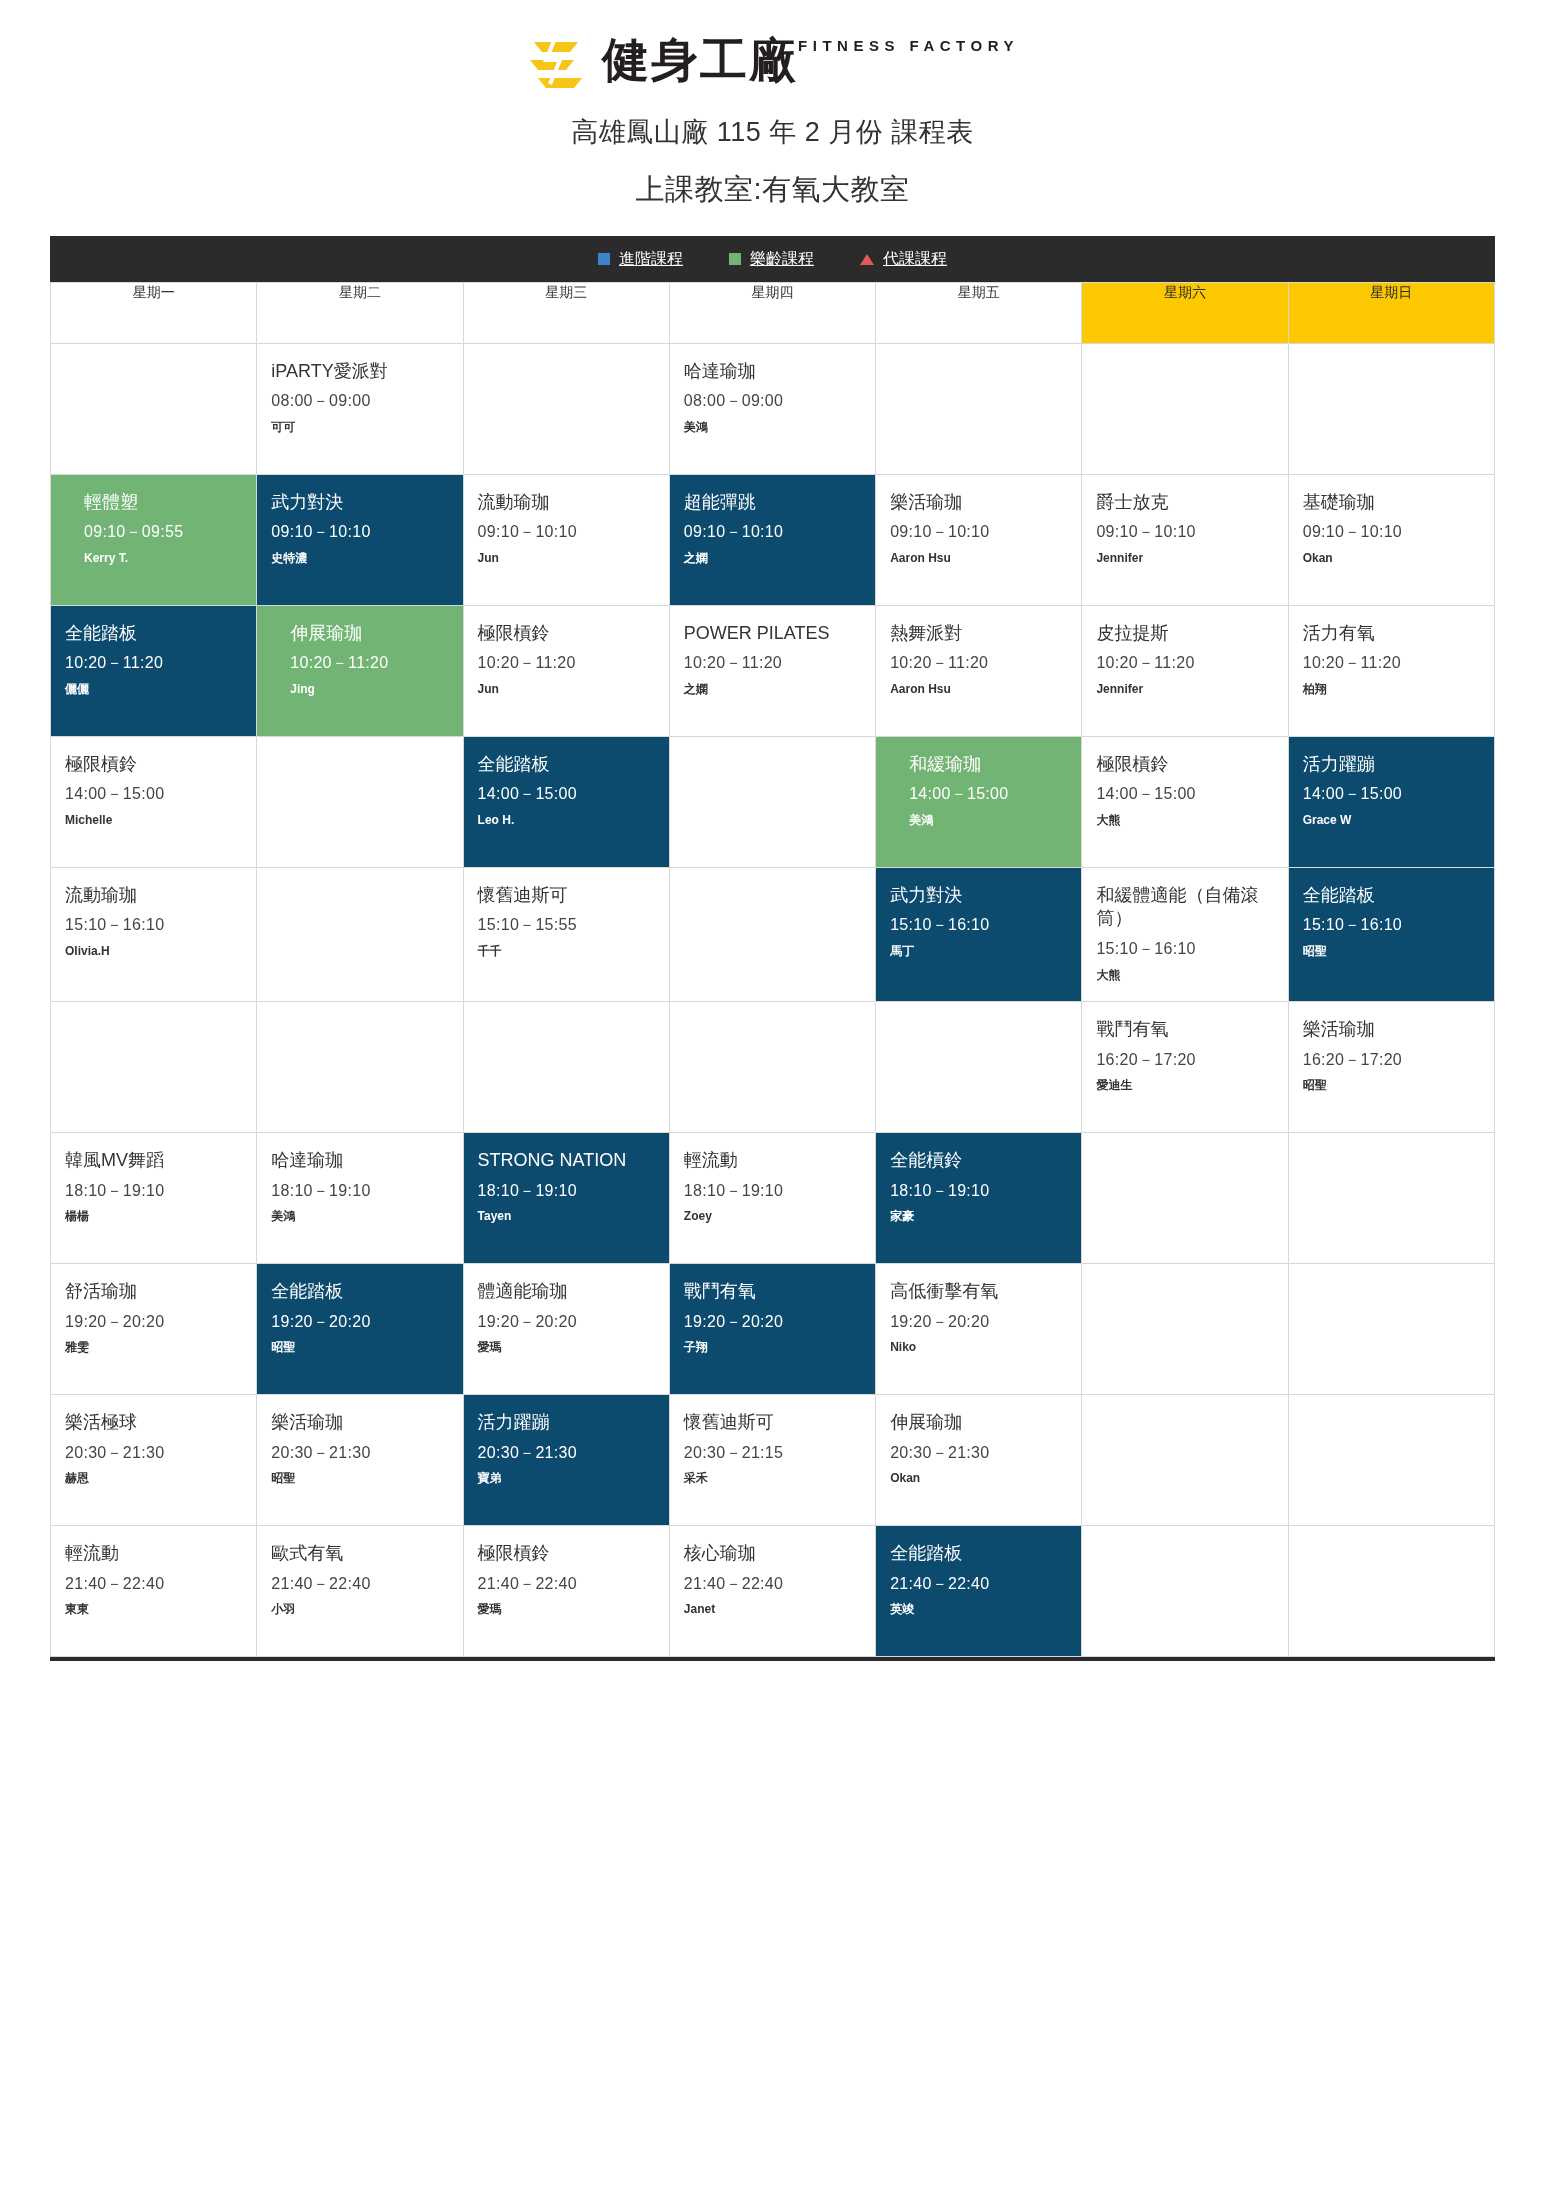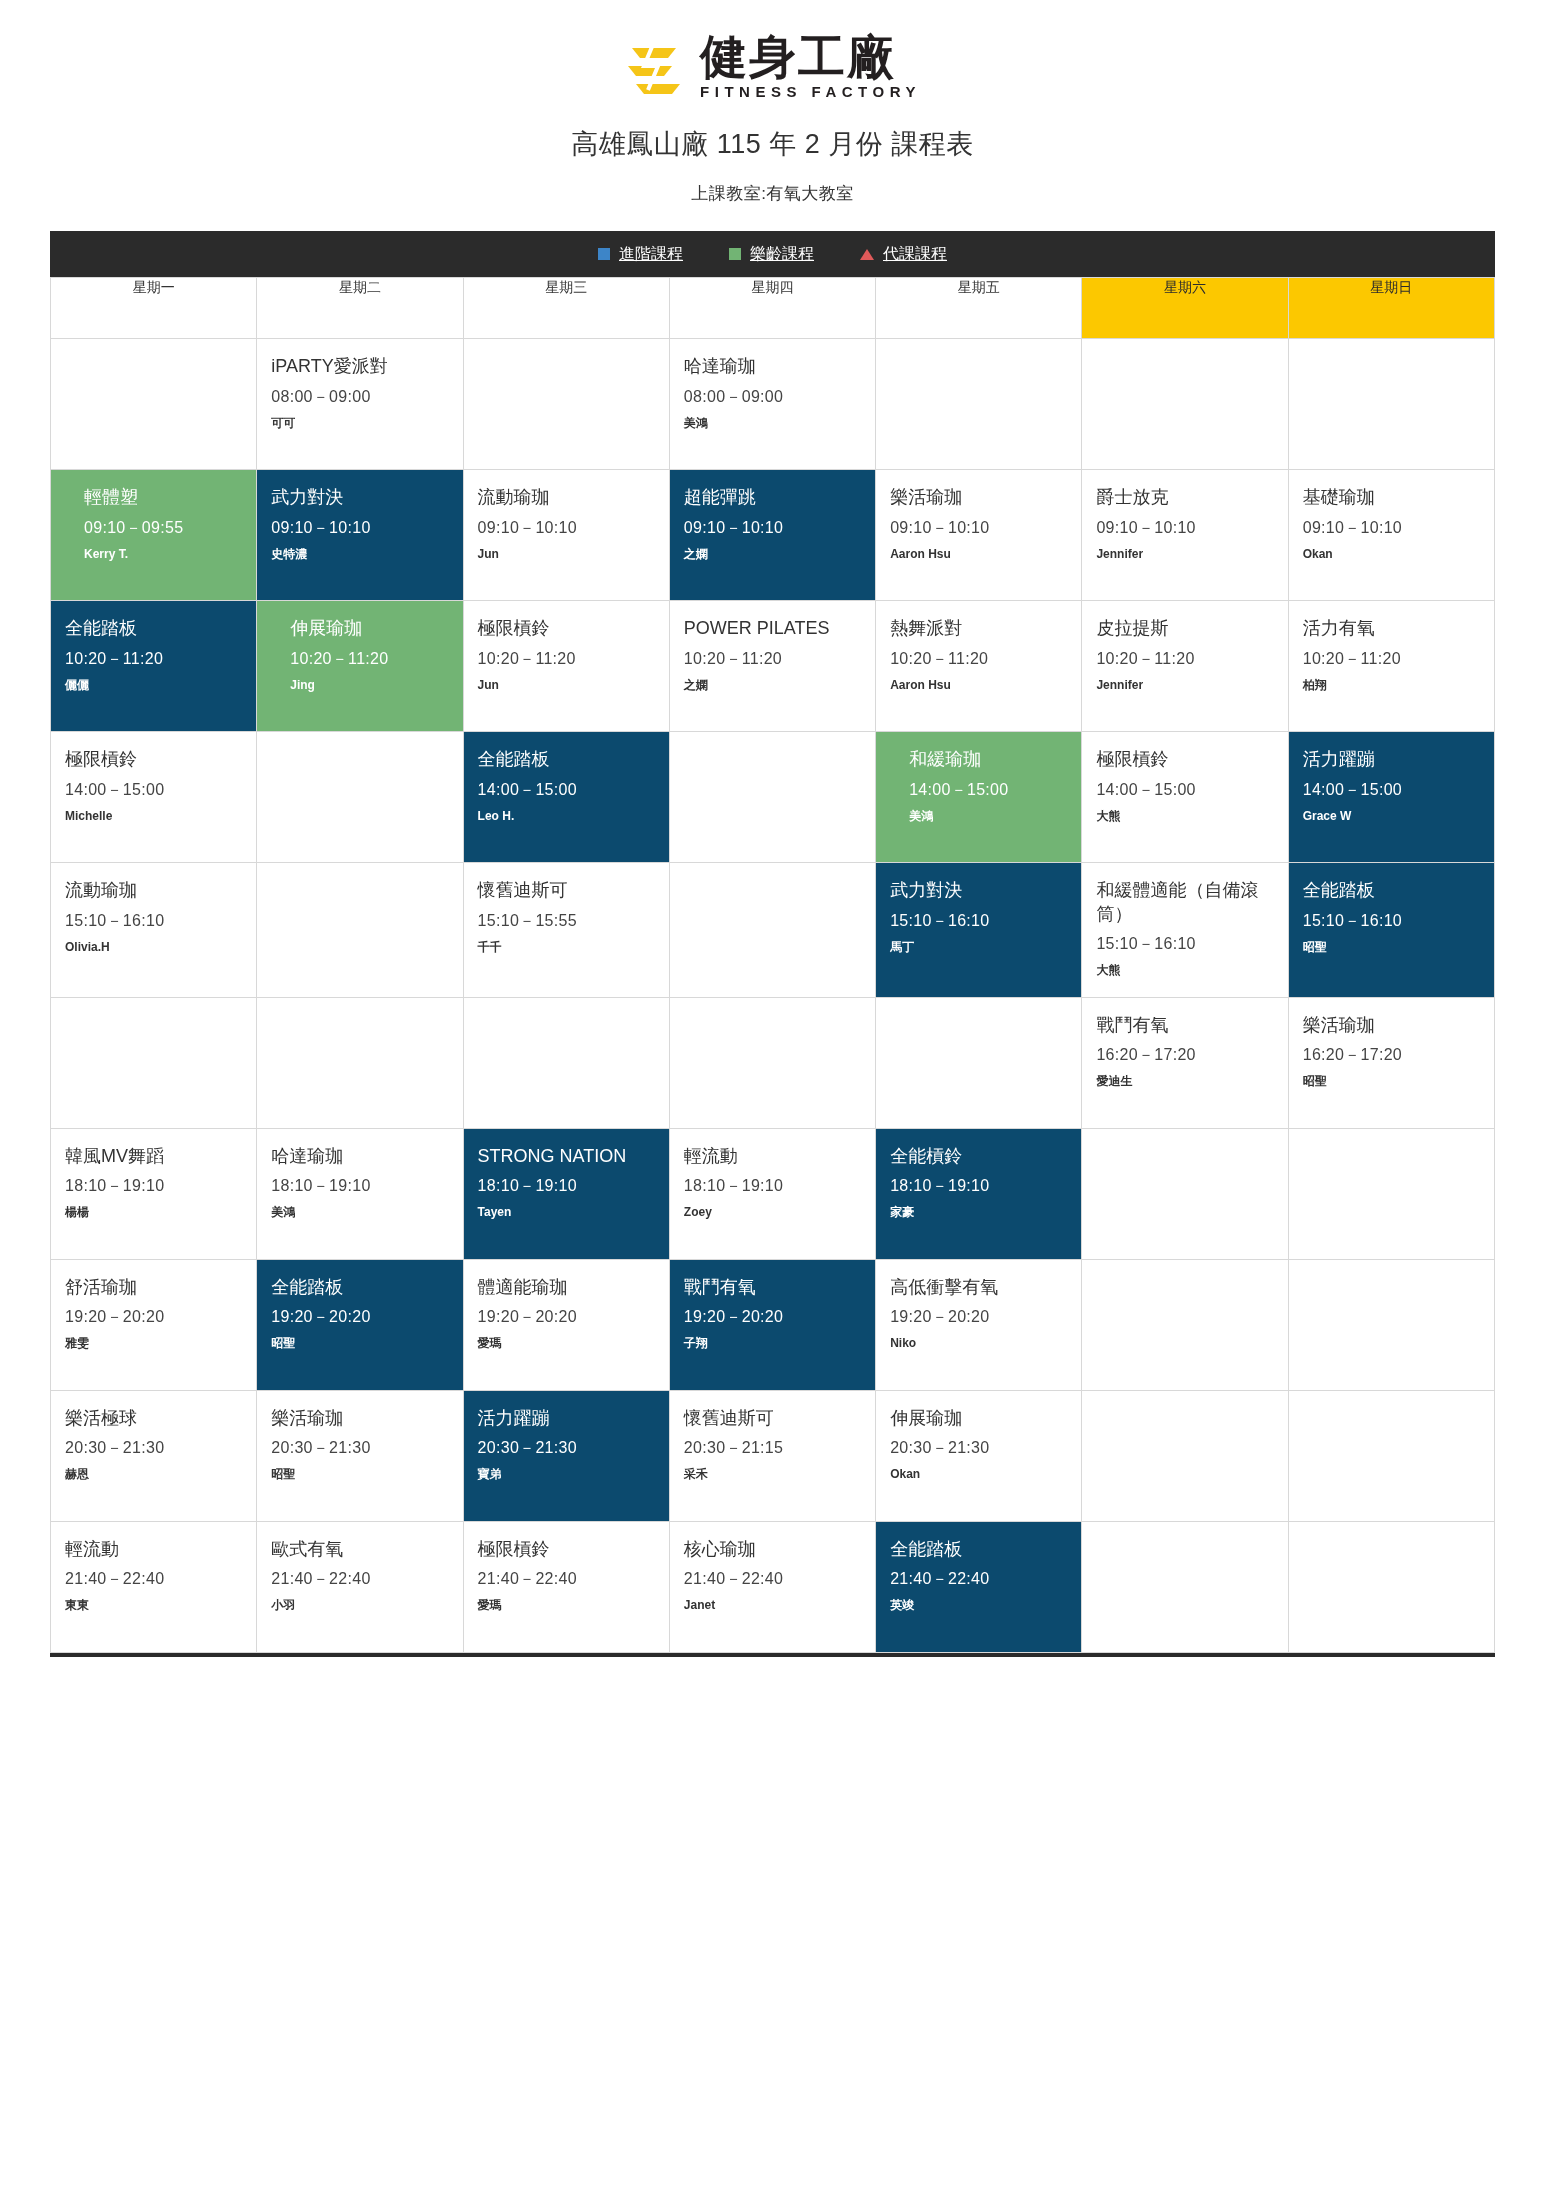--- a/index.html
+++ b/index.html
@@ -28,21 +28,21 @@
     margin-bottom: 26px;
   }
   .logo-mark {
     width: 62px;
     height: 56px;
     margin-right: 14px;
     flex: none;
   }
   .logo-text {
     display: flex;
-    flex-direction: column;
+    flex-direction: row;
     justify-content: center;
   }
   .logo-cn {
     font-size: 47px;
     font-weight: bold;
     letter-spacing: 2px;
     line-height: 1.05;
     color: #231f20;
   }
   .logo-en {
@@ -55,21 +55,21 @@
   }
   .title {
     text-align: center;
     font-size: 27px;
     color: #333333;
     margin-bottom: 20px;
     letter-spacing: 0.5px;
   }
   .subtitle {
     text-align: center;
-    font-size: 17px;
+    font-size: 29px;
     color: #333333;
     margin-bottom: 26px;
     letter-spacing: 0.5px;
   }
 
   
   .legend-bar {
     background: #2b2b2b;
     height: 46px;
     display: flex;

